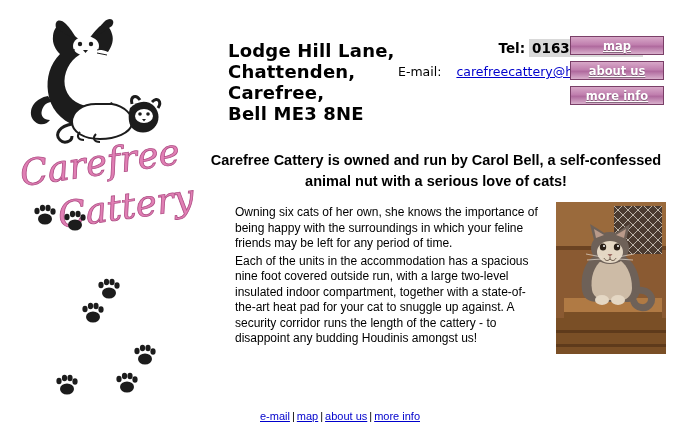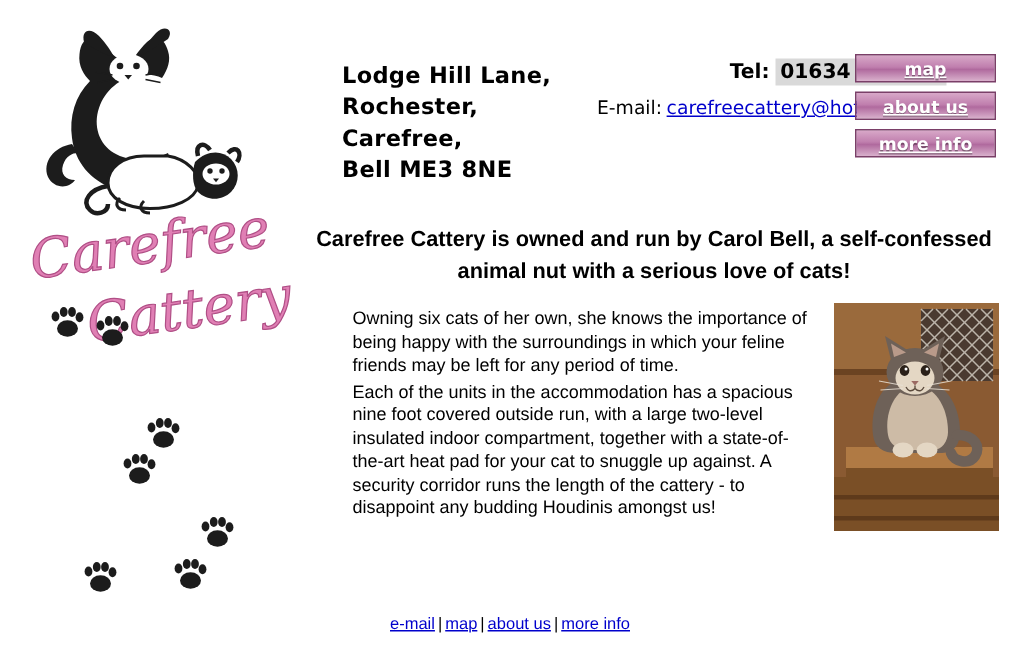--- a/index.html
+++ b/index.html
@@ -48,21 +48,21 @@
     width: 26px;
     height: 26px;
   }
 
   
   #address {
     position: absolute;
     left: 228px;
     top: 40px;
     font-family: "DejaVu Sans", sans-serif;
-    font-size: 15px;
+    font-size: 18px;
     font-weight: bold;
     color: #000000;
     line-height: 21px;
     letter-spacing: 0.2px;
   }
 
   
   #contact {
     position: absolute;
     left: 398px;
@@ -85,21 +85,21 @@
     background: #d9d9d9;
     font-weight: bold;
     font-size: 13.5px;
     padding: 1px 3px;
   }
   #email-line {
     white-space: nowrap;
     font-size: 12.5px;
   }
   #email-label {
-    margin-right: 3px;
+    margin-right: 15px;
   }
   #email-link {
     color: #0000cc;
     text-decoration: underline;
     font-size: 12.5px;
   }
 
   
   #nav {
     position: absolute;
@@ -307,21 +307,21 @@
         <ellipse cx="10.5" cy="6" rx="2.6" ry="3.3"></ellipse>
         <ellipse cx="16" cy="6" rx="2.6" ry="3.3"></ellipse>
         <ellipse cx="21" cy="9.5" rx="2.6" ry="3.3"></ellipse>
       </g>
         </svg>
     </div>
   </div>
 
   <div id="address">
     <div>Lodge Hill Lane,</div>
-    <div>Rochester,</div>
+    <div>Chattenden,</div>
     <div>Carefree,</div>
     <div>Bell ME3 8NE</div>
   </div>
 
   <div id="contact">
     <div id="tel-line">
       <span id="tel-label">Tel:</span><span id="tel-number">01634 254701</span>
     </div>
     <div id="email-line">
       <span id="email-label">E-mail:</span><a id="email-link" href="#">carefreecattery@hotmail.com</a>

